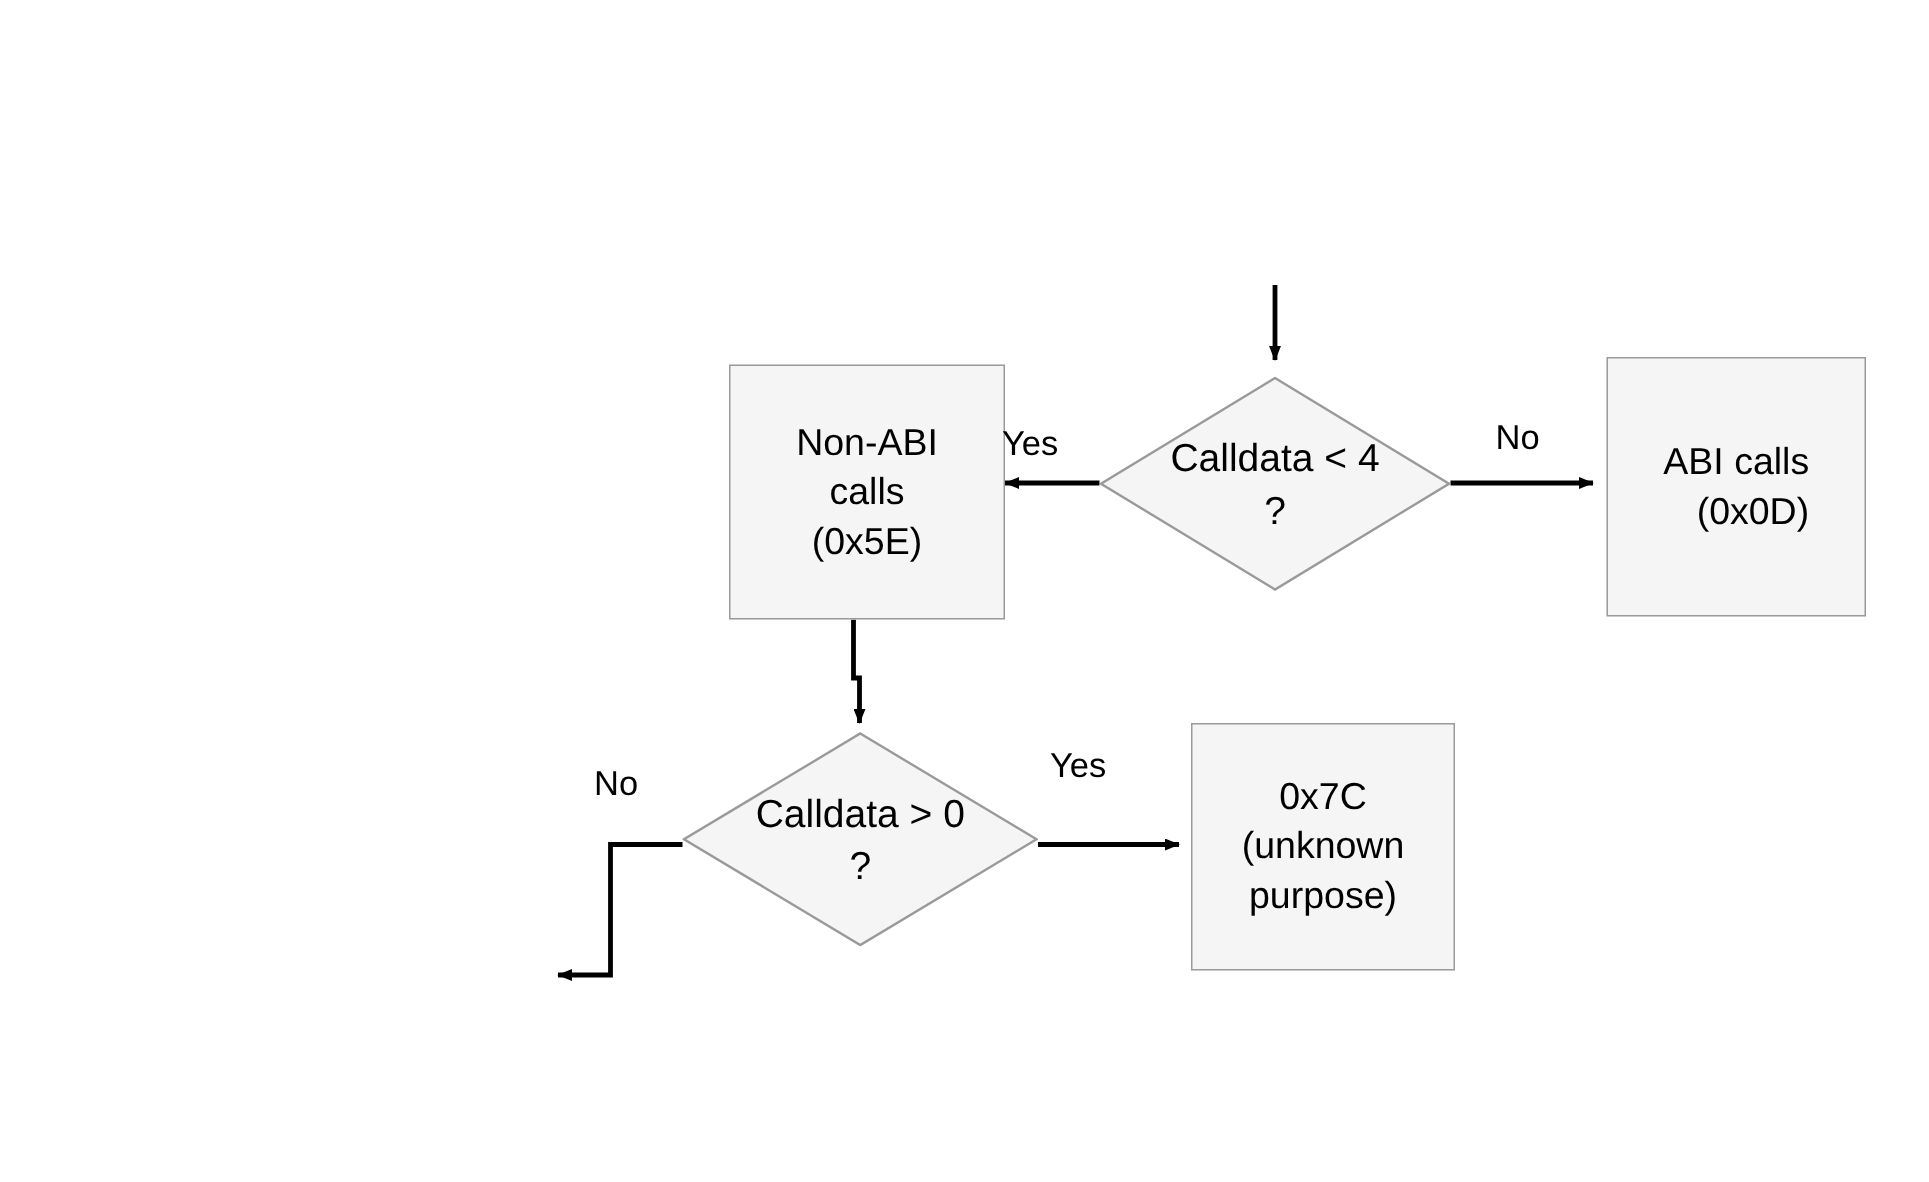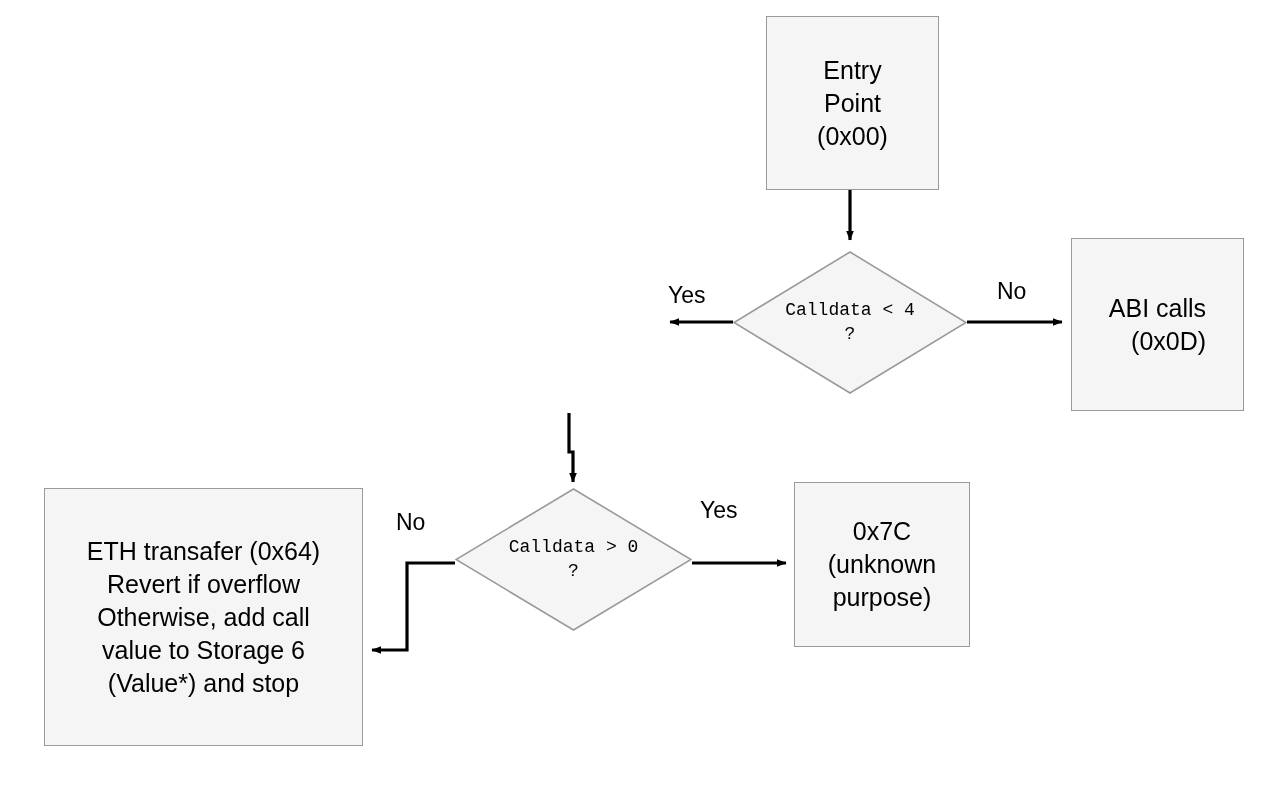--- a/index.html
+++ b/index.html
@@ -35,24 +35,23 @@
     color: #000000;
     line-height: 1.32;
     white-space: pre-line;
   }
   .node.box {
     background: #f5f5f5;
     border: 1px solid #9a9a9a;
     font-size: 25px;
   }
   .node.diamond {
-    font-size: 18px;
+    font-size: 26px;
     background: transparent;
     border: none;
-    font-family: Liberation Mono, monospace;
   }
   .diamond-shape {
     position: absolute;
     left: 0;
     top: 0;
     width: 100%;
     height: 100%;
   }
   .diamond-label {
     position: relative;
@@ -102,61 +101,54 @@
     <g>
       <path d="M692,563 L786,563" stroke="#000000" stroke-width="3.2" fill="none" marker-end="url(#arrowhead)"></path>
     </g>
 
      ETH transfer (elbow) --&gt;
     <g>
       <path d="M455,563 L407,563 L407,650 L372,650" stroke="#000000" stroke-width="3.2" fill="none" marker-end="url(#arrowhead)"></path>
     </g>
   </svg>
 
-  <div class="node box" style="left:766px; top:16px; width:173px; height:174px;">
-    <span>Entry
-Point
-(0x00)</span>
-  </div>
 
   <div class="node diamond" style="left:733px; top:251px; width:234px; height:143px;">
     <svg class="diamond-shape" viewBox="0 0 234 143" preserveAspectRatio="none">
       <polygon points="117,1 233,71.5 117,142 1,71.5" fill="#f5f5f5" stroke="#9a9a9a" stroke-width="1.6"></polygon>
     </svg>
     <span class="diamond-label">Calldata &lt; 4
 ?</span>
   </div>
 
+  <div class="node box" style="left:486px; top:243px; width:184px; height:170px;">
+    <span>Non-ABI
+calls
+(0x5E)</span>
+  </div>
 
   <div class="node box" style="left:1071px; top:238px; width:173px; height:173px;text-align:right;">
     <span>ABI calls
 (0x0D)</span>
   </div>
 
   <div class="node diamond" style="left:455px; top:488px; width:237px; height:143px;text-align:center;">
     <svg class="diamond-shape" viewBox="0 0 237 143" preserveAspectRatio="none">
       <polygon points="118.5,1 236,71.5 118.5,142 1,71.5" fill="#f5f5f5" stroke="#9a9a9a" stroke-width="1.6"></polygon>
     </svg>
     <span class="diamond-label">Calldata &gt; 0
 ?</span>
   </div>
 
   <div class="node box" style="left:794px; top:482px; width:176px; height:165px;">
     <span>0x7C
 (unknown
 purpose)</span>
   </div>
 
-  <div class="node box" style="left:44px; top:488px; width:319px; height:258px;">
-    <span>ETH transafer (0x64)
-Revert if overflow
-Otherwise, add call
-value to Storage 6
-(Value*) and stop</span>
-  </div>
 
   <div class="edge-label" style="left:668px; top:282px;">Yes</div>
 
   <div class="edge-label" style="left:997px; top:278px;">No</div>
 
   <div class="edge-label" style="left:700px; top:497px;">Yes</div>
 
   <div class="edge-label" style="left:396px; top:509px;">No</div>
 
 </div>

